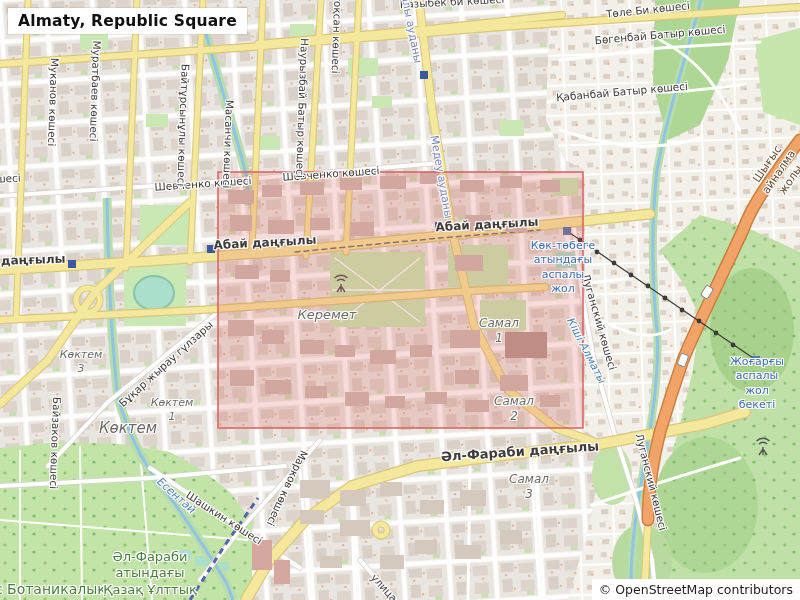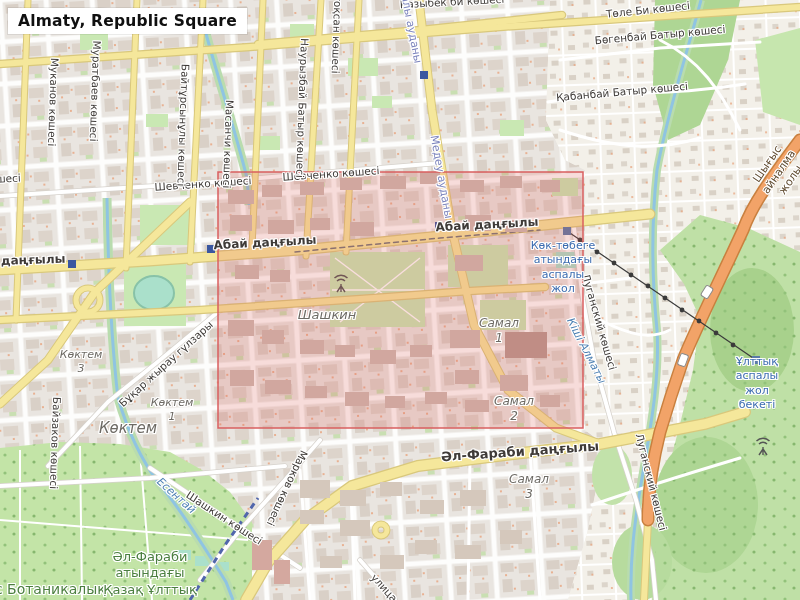--- a/index.html
+++ b/index.html
@@ -323,37 +323,38 @@
 <div class="lbl ds" style="left:441px;top:177px;--r:80deg">Медеу ауданы</div>
 
 <div class="lbl wt" style="left:176px;top:496px;--r:42deg">Есентай</div>
 <div class="lbl wt" style="left:586px;top:351px;--r:63deg">Кіші Алматы</div>
 
 <div class="lbl pl pl-big" style="left:128px;top:428px">Көктем</div>
 <div class="lbl pl" style="left:172px;top:410px">Көктем
 1</div>
 <div class="lbl pl" style="left:81px;top:362px">Көктем
 3</div>
-<div class="lbl pl pl-med" style="left:327px;top:315px">Шашкин</div>
+<div class="lbl pl pl-med" style="left:327px;top:315px">Керемет</div>
 <div class="lbl pl" style="left:499px;top:331px;font-size:12px">Самал
 1</div>
 <div class="lbl pl" style="left:514px;top:409px;font-size:12px">Самал
 2</div>
 <div class="lbl pl" style="left:529px;top:487px;font-size:12px">Самал
 3</div>
 
 <div class="lbl gr" style="left:46px;top:590px;font-size:14px">ас Ботаникалық</div>
 <div class="lbl gr" style="left:150px;top:581px">Әл-Фараби
 атындағы
 Қазақ Ұлттық
 Университеті</div>
 
 <div class="lbl cb" style="left:563px;top:268px">Көк-төбеге
 атындағы
 аспалы
 жол</div>
-<div class="lbl cb" style="left:757px;top:384px">Ұлттық
+<div class="lbl cb" style="left:757px;top:384px">Жоғарғы
 аспалы
 жол бекеті</div>
 
 <div id="title-box">Almaty, Republic Square</div>
+<div id="attribution">© OpenStreetMap contributors</div>
 
 </div>
 
 </body></html>

